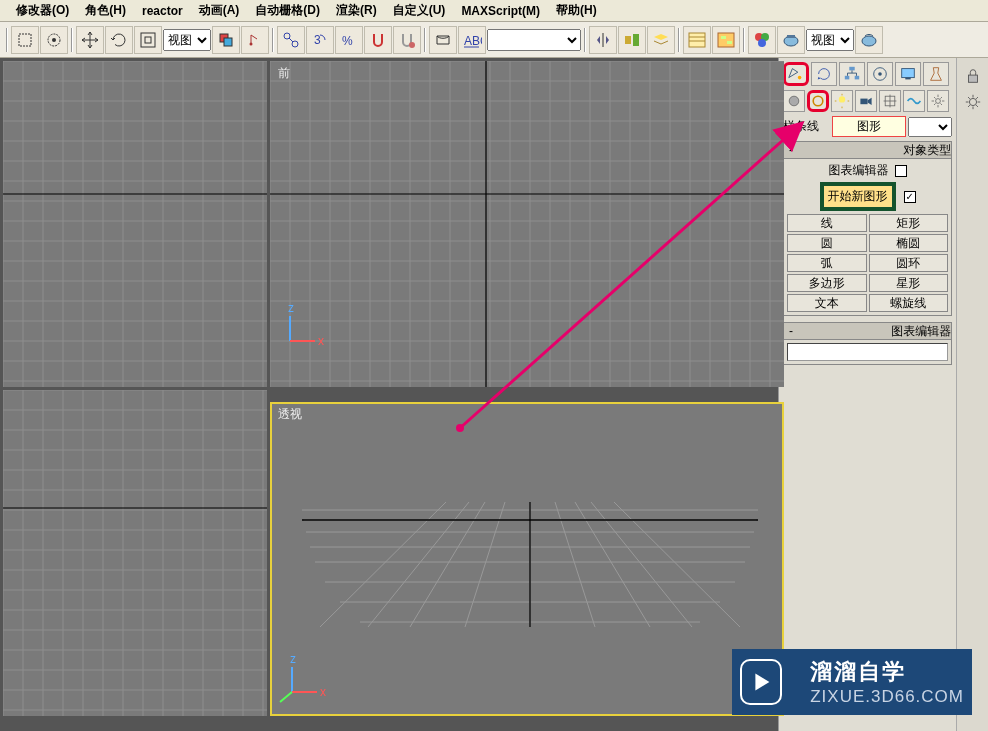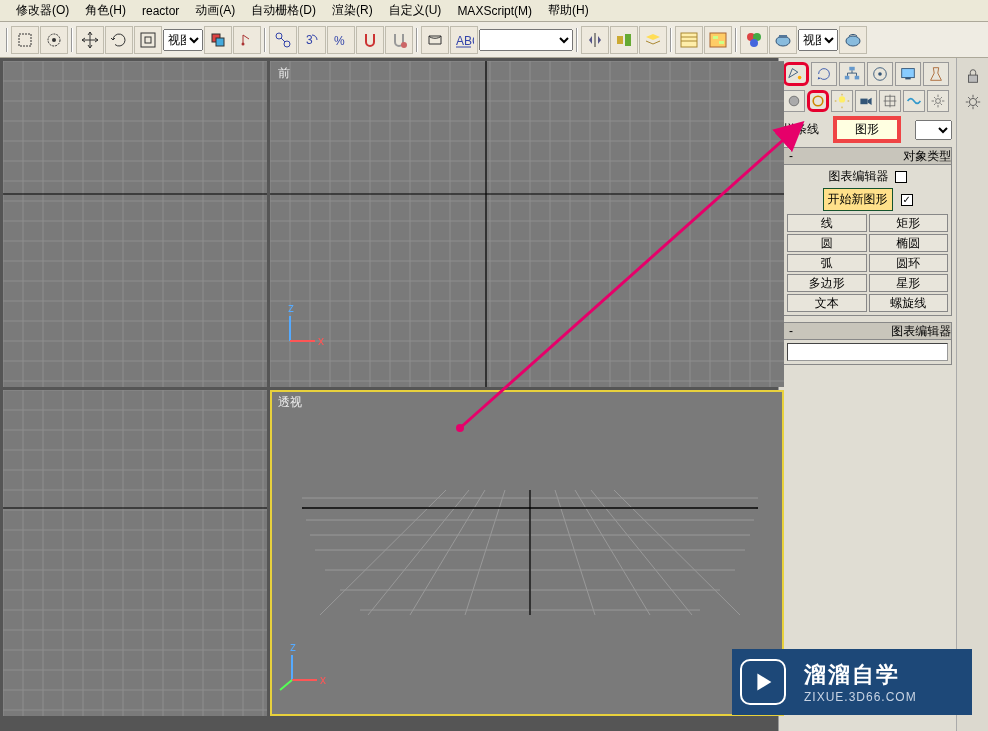--- a/index.html
+++ b/index.html
@@ -1,74 +1,74 @@
 <!DOCTYPE html>
 <html><head>
 <meta charset="utf-8">
 <style>
 * { margin: 0; padding: 0; box-sizing: border-box; font-family: "Microsoft YaHei", Arial, sans-serif; font-size: 12px; }
 body { background: #d4d0c8; width: 988px; height: 731px; overflow: hidden; position: relative; }
 
 .menubar { height: 22px; background: #ece9d8; border-bottom: 1px solid #aca899; display: flex; align-items: center; padding-left: 8px; }
-.menubar span { padding: 3px 8px; cursor: default; }
+.menubar span { padding: 3px 8px; cursor: default; font-weight: bold; }
 
 .toolbar { height: 36px; background: #efece3; border-bottom: 1px solid #aca899; display: flex; align-items: center; padding: 2px 4px; gap: 1px; }
 .tb-btn { width: 28px; height: 28px; border: 1px solid #c0bcae; background: #eee9dd; display: flex; align-items: center; justify-content: center; cursor: pointer; }
 .tb-sep { width: 2px; height: 24px; border-left: 1px solid #999; border-right: 1px solid #fff; margin: 0 2px; }
 .tb-select { height: 22px; font-size: 12px; }
-.tb-select.short { width: 40px; }
+.tb-select.short { width: 48px; }
 .tb-select.long { width: 94px; }
 .tb-icon { width: 20px; height: 20px; display: block; }
 
 .work { display: flex; height: 673px; }
 .viewports { width: 778px; height: 673px; background: #555; position: relative; display: grid; grid-template-columns: 264px 514px; grid-template-rows: 326px 326px; gap: 3px; padding: 3px; }
 .vp { background: #7a7a7a; position: relative; overflow: hidden; }
 .vp-label { position: absolute; top: 4px; left: 8px; color: #eee; font-size: 12px; }
-.vp.active { outline: 2px solid #e8d13c; outline-offset: -2px; }
+.vp.active { outline: 2px solid #e8d13c; outline-offset: -2px; margin-top: 12px; }
 
 .side { width: 210px; height: 673px; background: #e0ddd3; border-left: 1px solid #999; display: flex; }
 .side-main { width: 178px; padding: 4px; }
 .side-strip { width: 32px; background: #dcd9cf; border-left: 1px solid #aaa; padding-top: 4px; }
 .strip-btn { width: 24px; height: 24px; margin: 2px auto; display: flex; align-items: center; justify-content: center; }
 
 .cmd-tabs { display: flex; flex-wrap: wrap; gap: 2px; margin-bottom: 4px; }
 .cmd-tab { width: 26px; height: 24px; border: 1px solid #999; background: #e8e5db; display: flex; align-items: center; justify-content: center; cursor: pointer; }
 .cmd-tab.hl { border: 3px solid #e6002e; border-radius: 6px; }
 
 .sub-tabs { display: flex; gap: 2px; margin-bottom: 4px; align-items: center; }
 .sub-tab { width: 22px; height: 22px; border: 1px solid #999; background: #e8e5db; display: flex; align-items: center; justify-content: center; }
 .sub-tab.hl { border: 3px solid #e6002e; border-radius: 6px; }
 
-.dd-row { display: flex; gap: 14px; margin-bottom: 4px; align-items: center; }
+.dd-row { display: flex; gap: 2px; margin-bottom: 4px; align-items: center; }
 .dd-label { width: 36px; font-size: 12px; }
-.tooltip-box { background: #ffffe1; border: 4px solid #ef4444; padding: 1px 18px; font-size: 12px; }
+.tooltip-box { background: #ffffe1; border: 1px solid #ef4444; padding: 1px 24px; font-size: 12px; margin-left: 11px; }
 .dd-sel { flex: 1; height: 20px; }
 
 .rollout { margin-bottom: 6px; }
 .rollout-hdr { background: #c8c5bb; border: 1px solid #888; height: 18px; display: flex; align-items: center; font-size: 12px; }
 .rh-sign { width: 14px; text-align: center; }
 .rh-title { flex: 1; text-align: right; }
 .rollout-body { border: 1px solid #888; border-top: none; background: #e0ddd3; padding: 3px; }
 
 .auto-row { display: flex; justify-content: center; align-items: center; gap: 6px; margin-bottom: 3px; }
 .start-row { display: flex; justify-content: center; align-items: center; margin-bottom: 3px; }
-.start-lbl { background: #ffe08a; padding: 2px 4px; border: 1px solid #14532d; }
+.start-lbl { background: #ffe08a; padding: 2px 4px; border: 4px solid #14532d; }
 .cb { width: 12px; height: 12px; border: 1px solid #000; background: #fff; display: inline-block; }
 .cb.checked::after { content: "✓"; font-size: 10px; line-height: 10px; display: block; text-align: center; }
 
 .btn-grid { display: grid; grid-template-columns: 1fr 1fr; gap: 2px; }
 .obj-btn { height: 18px; border: 1px solid #888; background: #e8e5db; text-align: center; font-size: 12px; line-height: 16px; cursor: pointer; }
 .obj-btn.full { grid-column: 1 / -1; }
 
 .name-inp { width: 100%; height: 18px; border: 1px inset #999; background: #fff; }
 
-.watermark { position: absolute; right: 16px; bottom: 16px; width: 240px; height: 66px; background: #1d4878; color: #fff; display: flex; align-items: center; padding: 8px; gap: 18px; }
+.watermark { position: absolute; right: 16px; bottom: 16px; width: 240px; height: 66px; background: #1d4878; color: #fff; display: flex; align-items: center; padding: 8px; gap: 28px; }
 .wm-icon { width: 46px; height: 46px; border: 2px solid #fff; border-radius: 10px; display: flex; align-items: center; justify-content: center; }
 .wm-text .big { font-size: 22px; font-weight: bold; letter-spacing: 2px; }
-.wm-text .small { font-size: 12px; letter-spacing: 1px; color: #c8d4e4; }
+.wm-text .small { font-size: 17px; letter-spacing: 1px; color: #c8d4e4; }
 
 .arrow-svg { position: absolute; pointer-events: none; z-index: 50; }
 </style>
 </head>
 <body>
 
 <div class="menubar">
   <span>修改器(O)</span>
   <span>角色(H)</span>
   <span>reactor</span>

